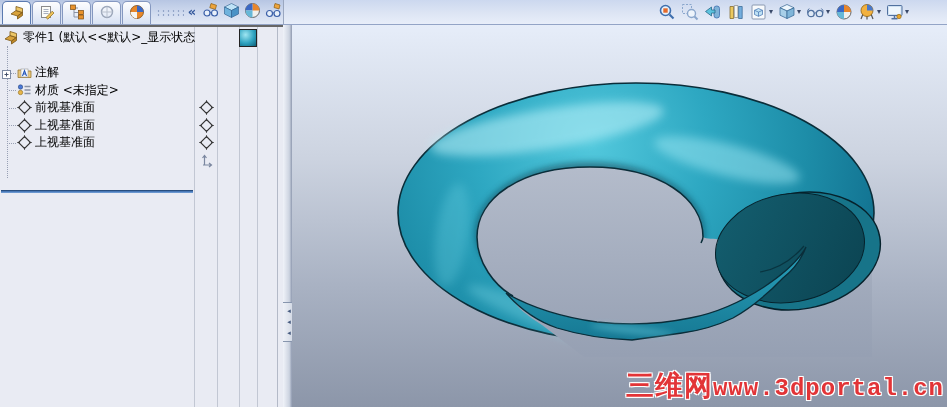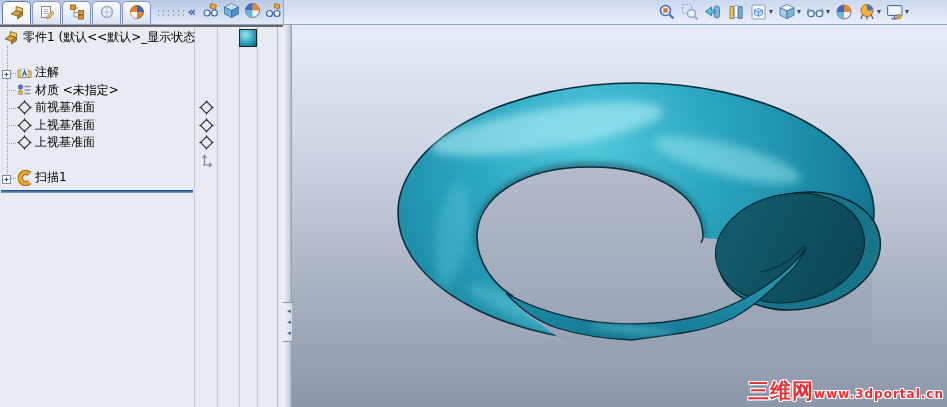--- a/index.html
+++ b/index.html
@@ -56,22 +56,22 @@
     border-radius:0 5px 5px 0;box-sizing:border-box;display:flex;flex-direction:column;
     align-items:center;justify-content:center;cursor:pointer;}
   .collapse-tab span{font-size:7px;line-height:11px;color:#44597e;}
   
   .viewport{position:absolute;left:292px;top:25px;width:655px;height:382px;
     background:linear-gradient(180deg,#e6edf9 0%,#ccd3e0 35%,#a9b2c3 68%,#8c96a9 100%);}
   .viewport svg{position:absolute;left:0;top:0;}
   .watermark{position:absolute;right:3px;bottom:2px;font-weight:bold;color:#e23437;
     text-shadow:-1px -1px 0 #fff,1px -1px 0 #fff,-1px 1px 0 #fff,1px 1px 0 #fff,0 0 2px #fff;
     letter-spacing:1px;}
-  .wm-brand{font-size:21px;margin-left:16px;}
-  .wm-url{font-size:12px;}
+  .wm-brand{font-size:28px;margin-left:16px;}
+  .wm-url{font-size:24px;font-family:Liberation Mono, monospace;}
 </style>
 </head>
 <body>
 
 <div id="app">
 
   <div class="topstrip">
     <div class="tabszone"></div>
 
     <div class="tabs">
@@ -330,33 +330,20 @@
     <div class="trow child" style="top:107px">
       <span class="ticon">
         <svg width="15" height="15">
           <path d="M7.5 1.5 L13.5 7.5 L7.5 13.5 L1.5 7.5 Z" fill="none" stroke="#333" stroke-width="1.1"></path>
           <path d="M7.5 0 V3 M7.5 12 V15 M0 7.5 H3 M12 7.5 H15" stroke="#333" stroke-width=".7"></path>
         </svg></span>
       <span class="tlabel">上视基准面</span>
     </div>
 
 
-    <div class="trow child" style="top:142px">
-      <span class="expander">
-        <svg width="9" height="9">
-          <rect x=".5" y=".5" width="8" height="8" fill="#fff" stroke="#7e8ba3"></rect>
-          <path d="M2.5 4.5 h4 M4.5 2.5 v4" stroke="#44506a"></path>
-        </svg></span>
-      <span class="ticon">
-        <svg width="16" height="16">
-          <path d="M12.5 4 A5.5 5.5 0 1 0 12.5 12" fill="none" stroke="#a06a10" stroke-width="5.4"></path>
-          <path d="M12.5 4 A5.5 5.5 0 1 0 12.5 12" fill="none" stroke="#e8a435" stroke-width="3.6"></path>
-        </svg></span>
-      <span class="tlabel">扫描1</span>
-    </div>
 
     <div class="bluebar"></div>
 
     <div class="dpsphere"></div>
     <div class="dpicon" style="left:199px;top:73px">
       <svg width="15" height="15">
           <path d="M7.5 1.5 L13.5 7.5 L7.5 13.5 L1.5 7.5 Z" fill="none" stroke="#333" stroke-width="1.1"></path>
           <path d="M7.5 0 V3 M7.5 12 V15 M0 7.5 H3 M12 7.5 H15" stroke="#333" stroke-width=".7"></path>
         </svg>
     </div>

